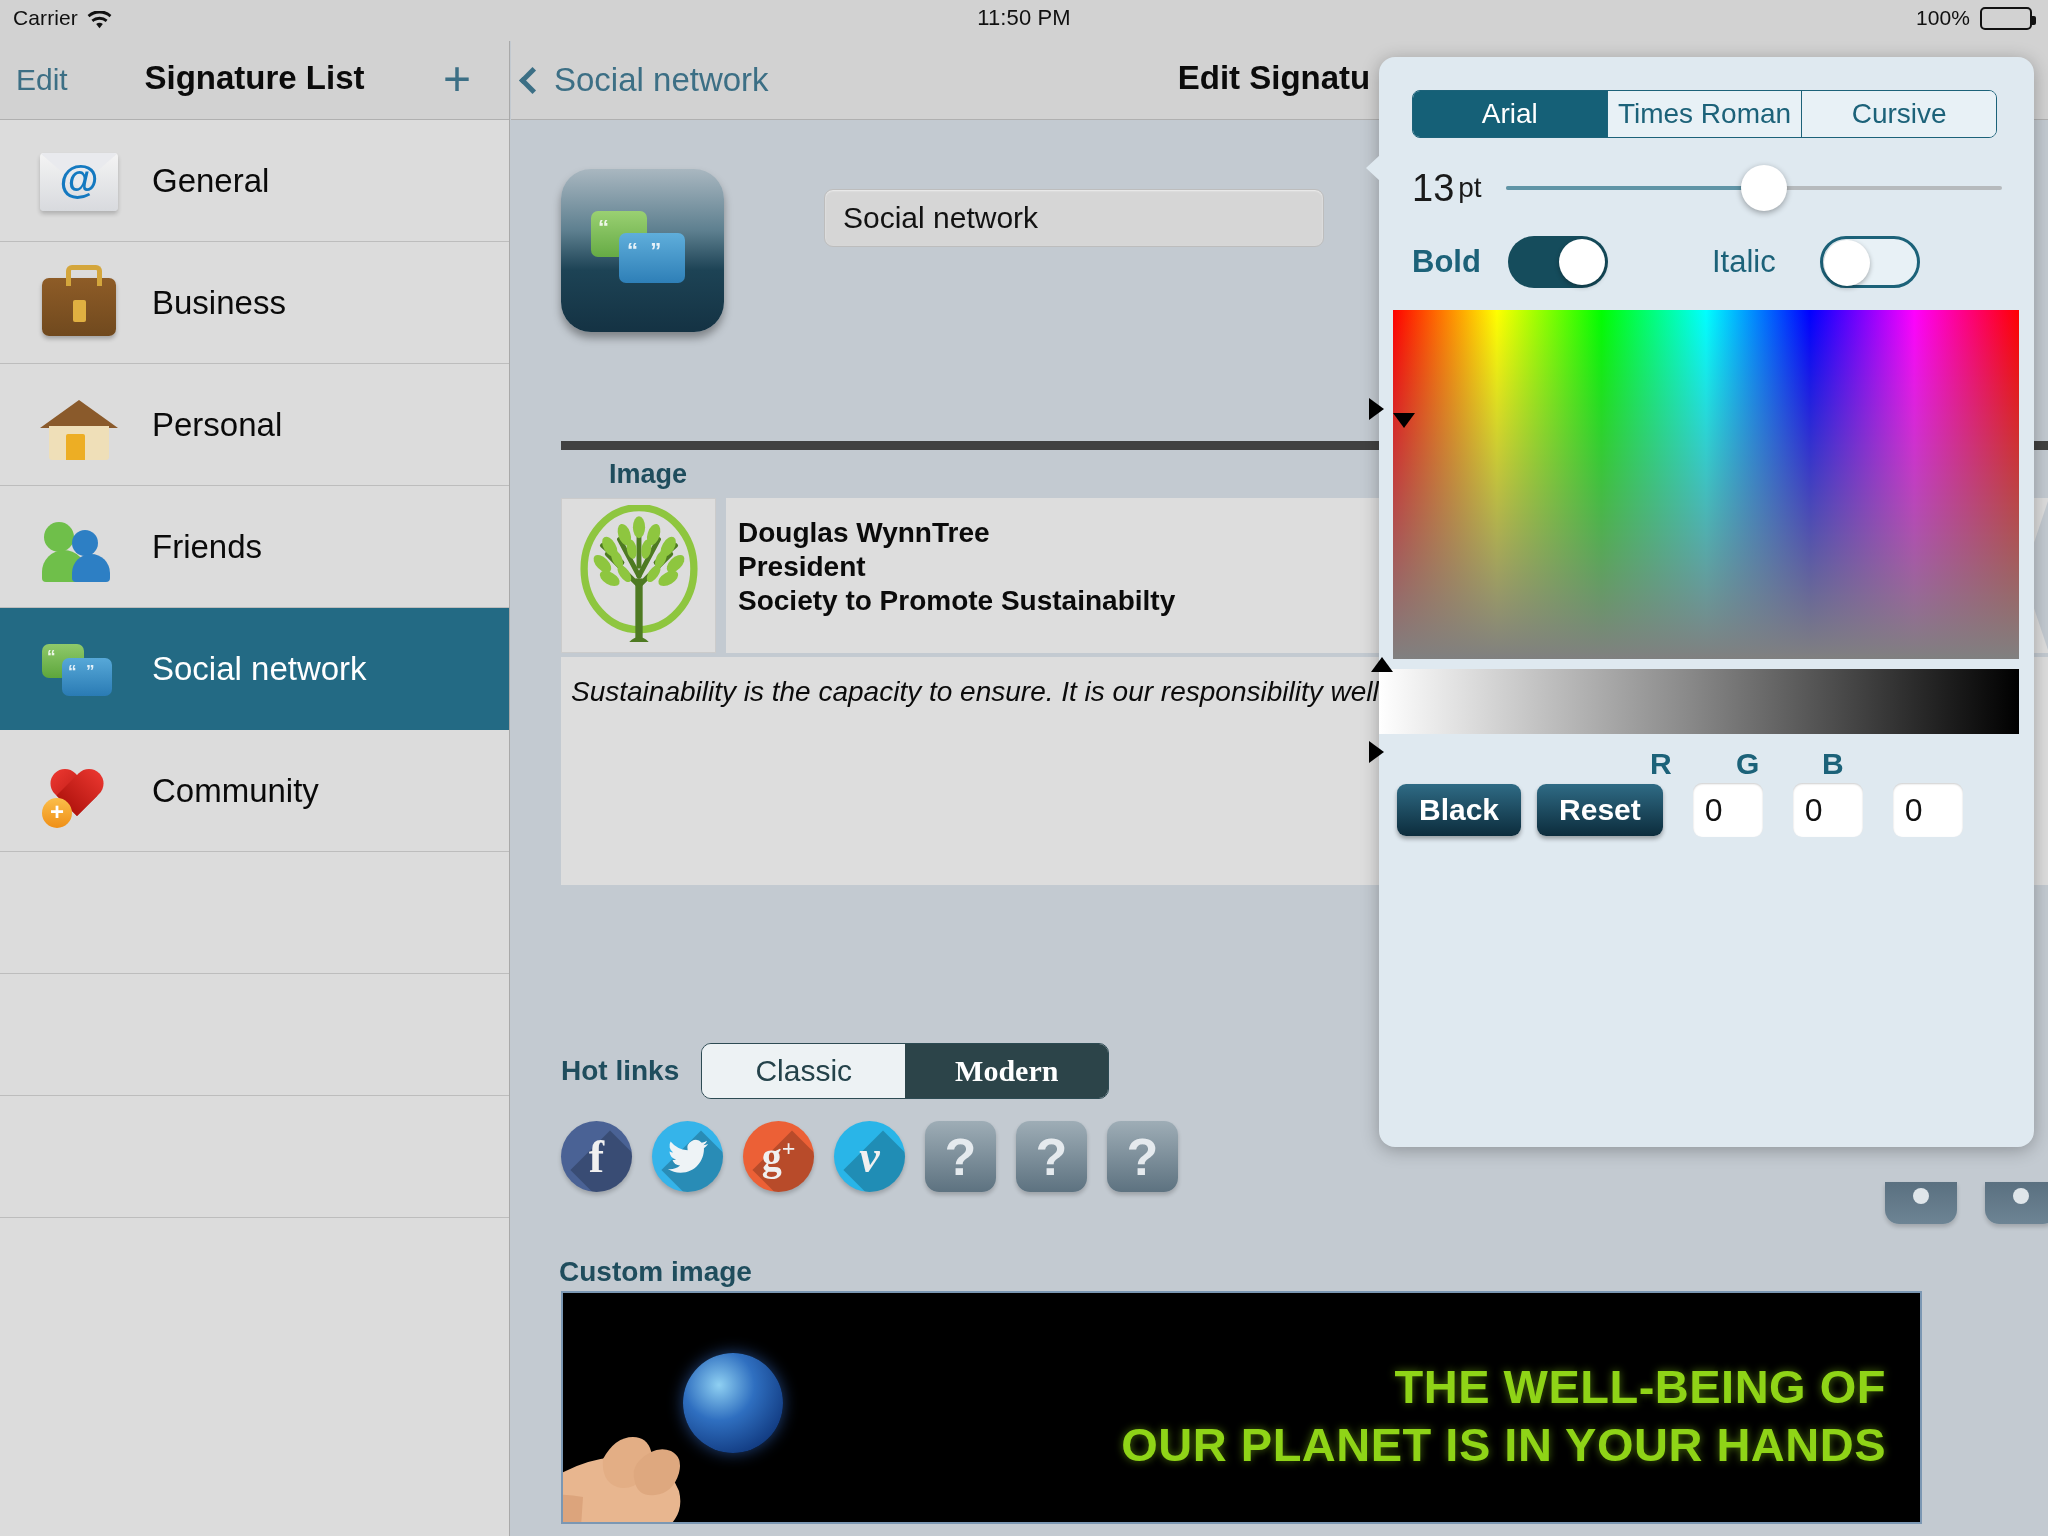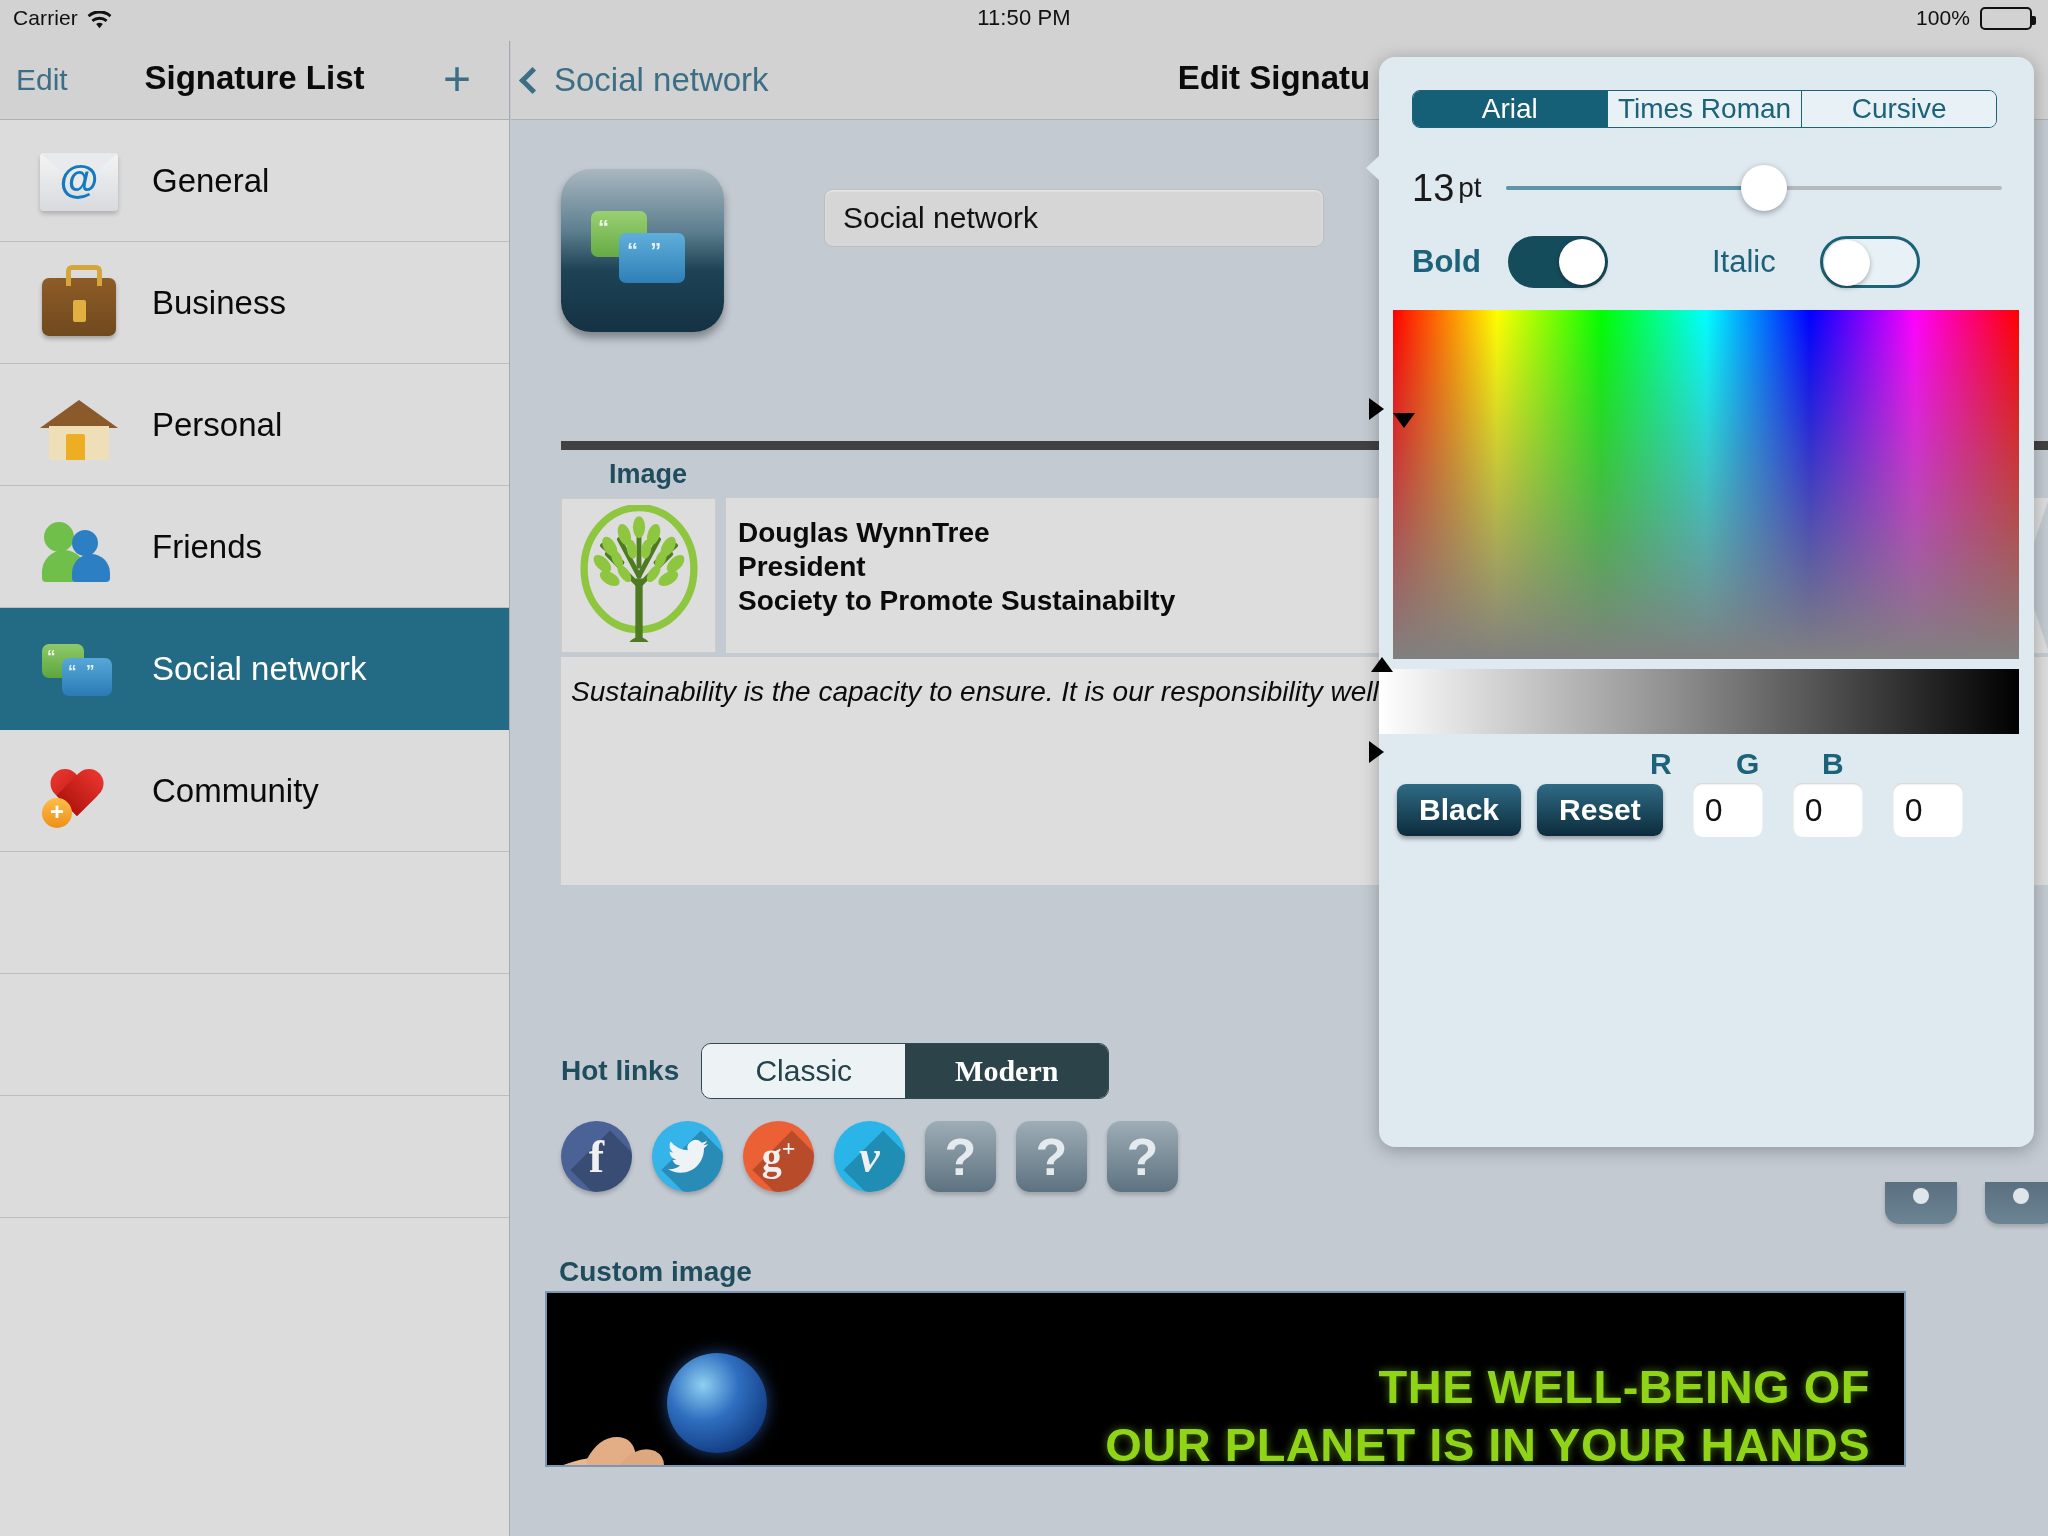--- a/index.html
+++ b/index.html
@@ -198,21 +198,21 @@
     width:72px; height:42px; border-radius:0 0 14px 14px;
     background:linear-gradient(#5a7080,#6d8494);
     position:relative; box-shadow:0 3px 4px rgba(0,0,0,.18);
   }
   .soc-part::after{ content:""; position:absolute; left:50%; top:6px; transform:translateX(-50%);
     width:16px;height:16px;border-radius:50%; background:#dfe6ea;}
 
   
   #custom-label{ position:absolute; left:36px; top:1215px; font-size:28px; font-weight:bold; color:#1f4d5d;margin-left:12px;}
   #custom-image{
-    position:absolute; left:34px; top:1250px; width:1361px; height:176px;
+    position:absolute; left:50px; top:1250px; width:1361px; height:233px;
     background:#000; border:2px solid #7b97b3; overflow:hidden;
   }
   #ci-hand{ position:absolute; left:-20px; top:48px; width:260px;height:220px;}
   #ci-globe{ position:absolute; left:120px; top:60px; width:100px;height:100px;border-radius:50%;
     background:radial-gradient(circle at 36% 32%, #8fd0f2 0%, #2f6fc0 38%, #143f86 75%, #0a2350 100%);
     box-shadow:0 0 16px rgba(60,120,220,.55);}
   .ci-txt{
     position:absolute; right:34px; color:#8fd417; font-weight:bold;
     font-family:"Liberation Sans", sans-serif; letter-spacing:.5px;
     text-shadow:0 0 9px rgba(143,212,23,.5);
@@ -225,21 +225,21 @@
     position:absolute; right:14px; top:57px; width:655px; height:1090px;
     background:#dfe9f0; border-radius:16px; z-index:60;
     box-shadow:0 3px 18px rgba(0,0,0,.28);
   }
   #pop-arrow{
     position:absolute; left:-13px; top:98px; width:0;height:0;
     border-top:13px solid transparent; border-bottom:13px solid transparent;
     border-right:14px solid #dfe9f0;
   }
   #font-seg{
-    position:absolute; left:33px; top:33px; width:585px; height:38px;
+    position:absolute; left:33px; top:33px; width:585px; height:48px;
     display:flex; border:1px solid #1c6279; border-radius:8px; overflow:hidden;
   }
   .fseg{
     flex:1; display:flex; align-items:center; justify-content:center;
     font-size:28px; color:#1c6279; background:#e8f1f6;
     border-right:1px solid #1c6279;
   }
   .fseg:last-child{ border-right:none;}
   .fseg.active{ background:#156077; color:#ffffff;}
 

